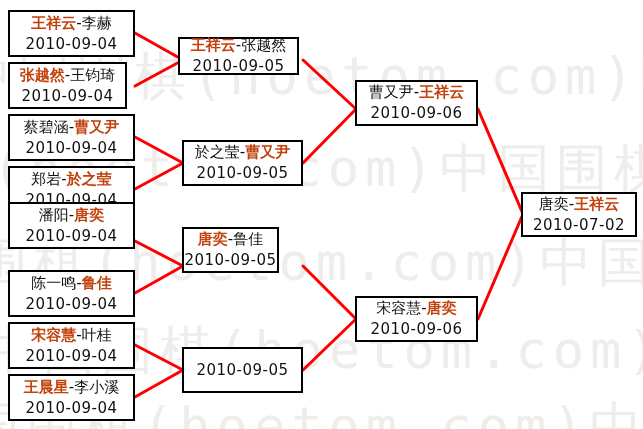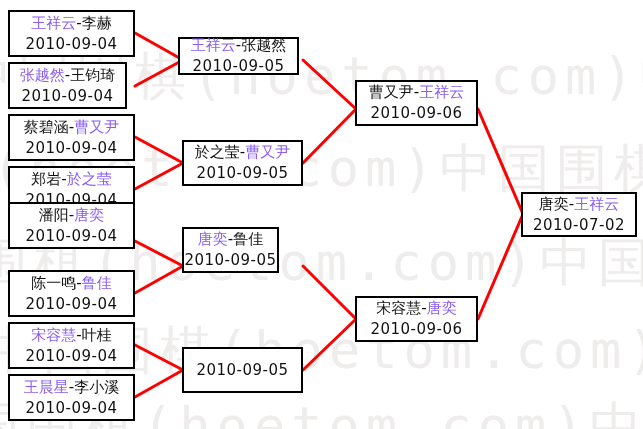--- a/index.html
+++ b/index.html
@@ -17,21 +17,21 @@
   
   #connectors{position:absolute;left:0;top:0;z-index:2;}
   
   .match{
     position:absolute;z-index:3;box-sizing:border-box;
     background:#ffffff;border:2px solid #000000;
     display:flex;flex-direction:column;justify-content:center;align-items:center;
     text-align:center;font-size:15px;line-height:21px;color:#111111;
   }
   .match .players{white-space:nowrap;}
-  .match .red{color:#8b5cf6;}
+  .match .red{color:#c2410c;font-weight:bold;}
   .match .date{letter-spacing:0.5px;}
 </style>
 </head>
 <body>
 
 <div id="canvas">
 
   <div class="wm" style="left:-40px;top:42px"><span>中国围棋(hoetom.com)</span><span>中国围棋(hoetom.com)</span></div>
   <div class="wm" style="left:-240px;top:134px"><span>中国围棋(hoetom.com)</span><span>中国围棋(hoetom.com)</span></div>
   <div class="wm" style="left:-140px;top:228px"><span>中国围棋(hoetom.com)</span><span>中国围棋(hoetom.com)</span></div>

